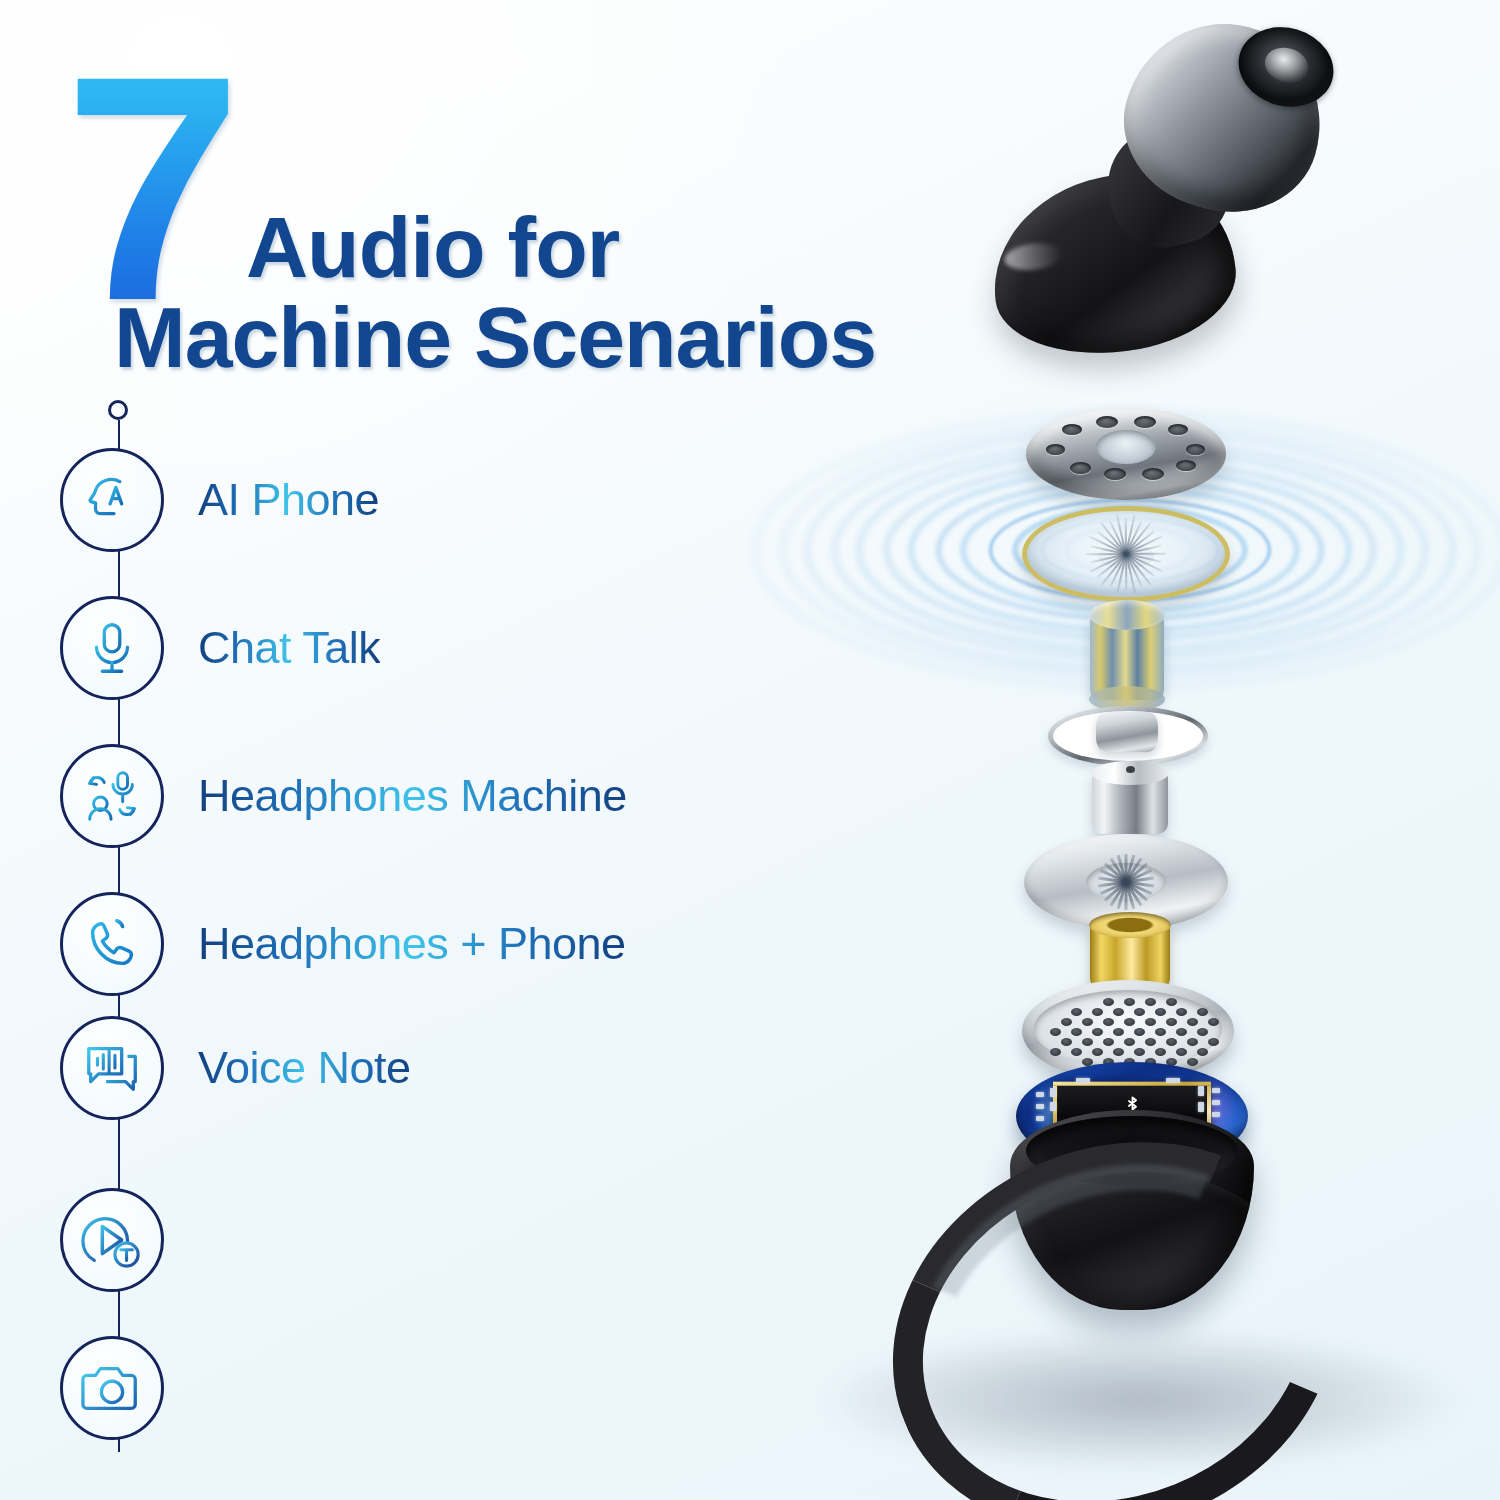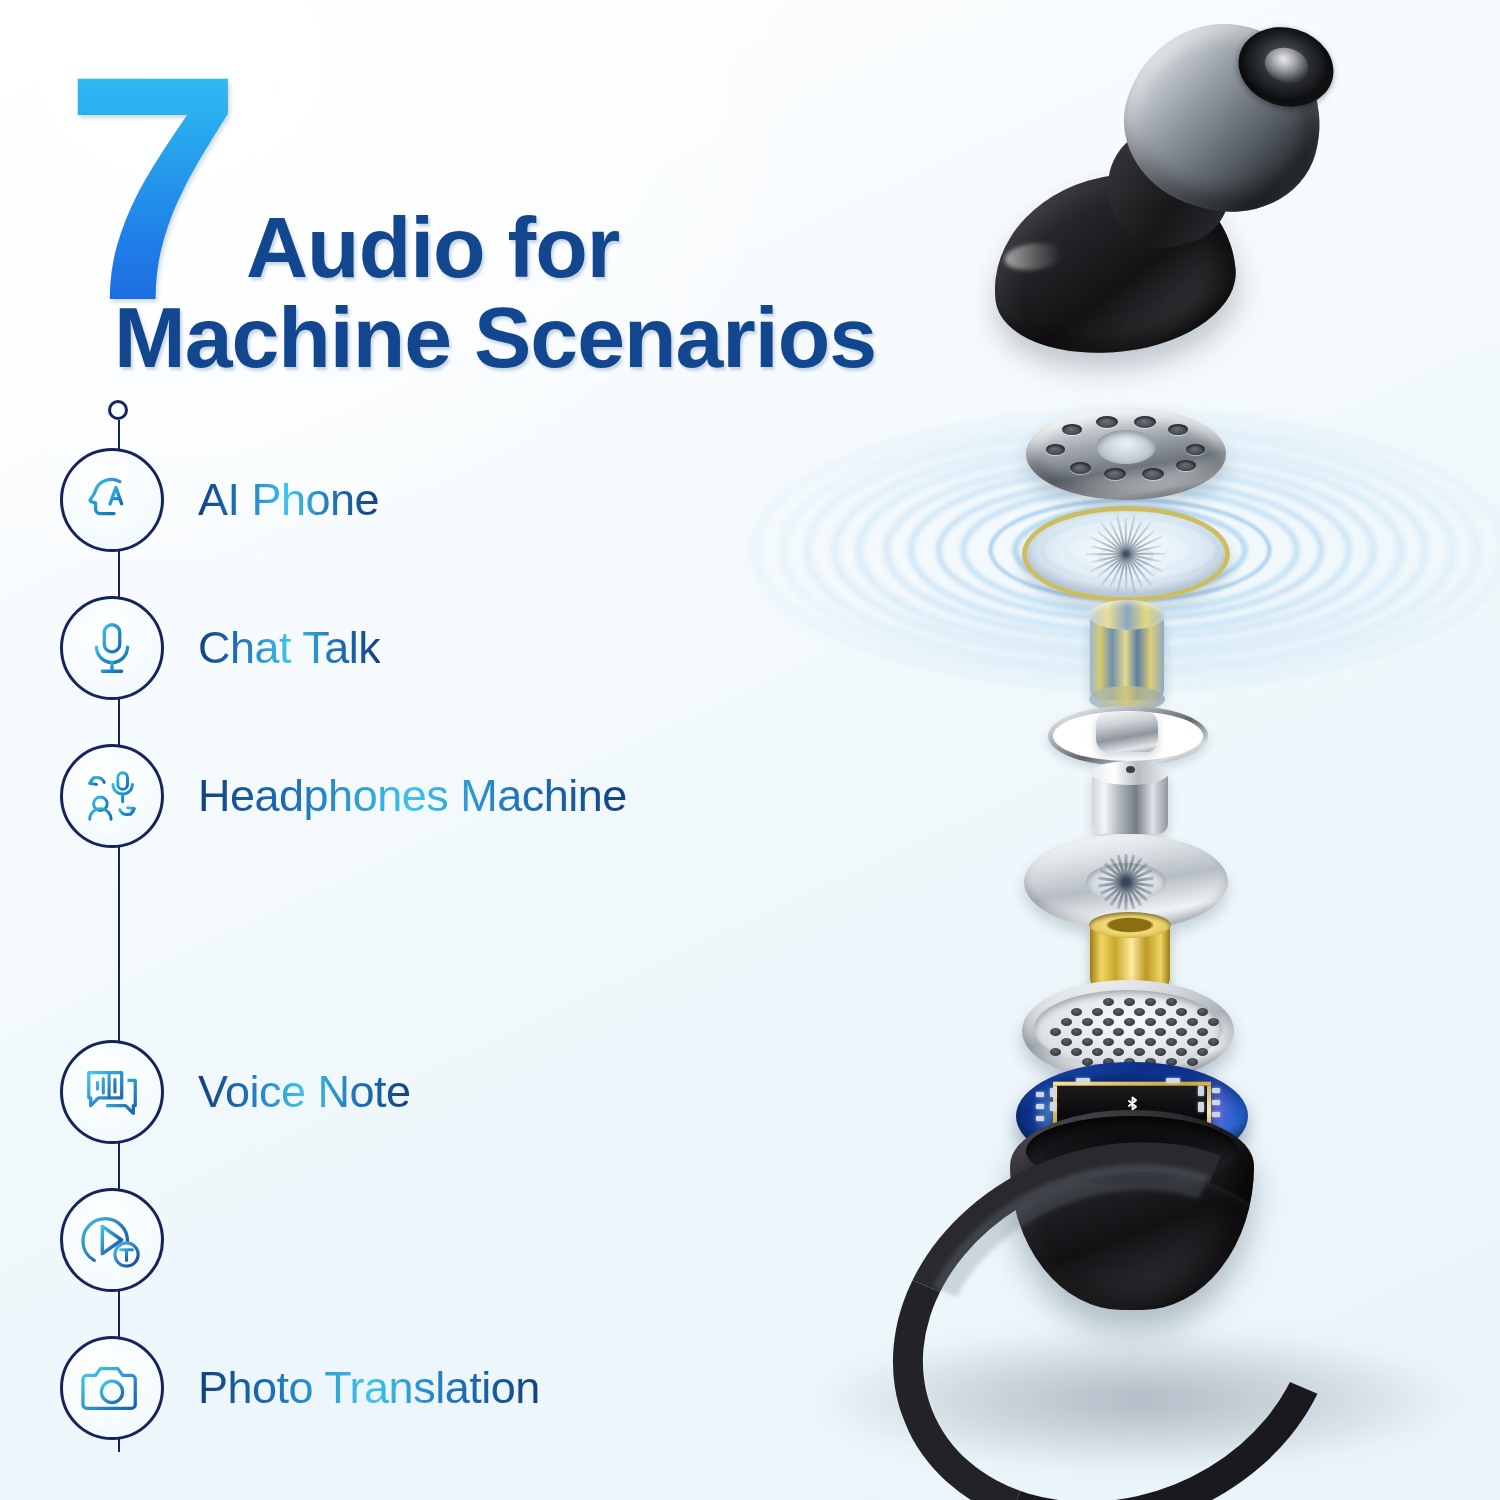--- a/index.html
+++ b/index.html
@@ -351,22 +351,37 @@
           <path d="M9 56c0-6.1 4.9-11 11-11s11 4.9 11 11" stroke="url(#g3)" stroke-width="3" stroke-linecap="round"></path>
           <path d="M24 18c-3-7-13-7-15 1" stroke="url(#g3)" stroke-width="3" stroke-linecap="round"></path>
           <path d="M13 13l-4 6 7 1" stroke="url(#g3)" stroke-width="3" stroke-linecap="round" stroke-linejoin="round"></path>
           <path d="M40 46c3 7 13 7 15-1" stroke="url(#g3)" stroke-width="3" stroke-linecap="round"></path>
           <path d="M51 51l4-6-7-1" stroke="url(#g3)" stroke-width="3" stroke-linecap="round" stroke-linejoin="round"></path>
         </svg>
       </div>
       <div class="flabel">Headphones Machine</div>
     </div>
 
-
-    <div class="feat" style="top:648px">
+    <div class="feat" style="top:500px">
+      <div class="badge">
+        <svg viewBox="0 0 64 64" fill="none">
+          <defs>
+              <linearGradient id="g4" x1="0" y1="0" x2="1" y2="1">
+            <stop offset="0" stop-color="#2fb6e6"></stop>
+                <stop offset="1" stop-color="#1577c4"></stop>
+              </linearGradient>
+            </defs>
+          <path d="M21 11c-4 0-9 4-9 9 0 17 14 32 31 32 5 0 9-5 9-9 0-2-1-3-3-4l-7-3c-2-1-4 0-5 1l-3 4c-5-3-9-7-12-12l4-3c1-1 2-3 1-5l-3-7c-1-2-2-3-3-3z" stroke="url(#g4)" stroke-width="3.6" stroke-linejoin="round"></path>
+          <path d="M37 8c3 1 5 3 6 6" stroke="url(#g4)" stroke-width="3.6" stroke-linecap="round"></path>
+        </svg>
+      </div>
+      <div class="flabel">Headphones + Phone</div>
+    </div>
+
+    <div class="feat" style="top:624px">
       <div class="badge">
         <svg viewBox="0 0 64 64" fill="none">
           <defs>
               <linearGradient id="g5" x1="0" y1="0" x2="1" y2="1">
             <stop offset="0" stop-color="#3fc9ef"></stop>
                 <stop offset="1" stop-color="#1a5fae"></stop>
               </linearGradient>
             </defs>
           <path d="M8 12h34v26H18l-8 8v-8H8z" stroke="url(#g5)" stroke-width="3.4" stroke-linejoin="round"></path>
           <path d="M48 20h8v26h-2v8l-8-8H26" stroke="url(#g5)" stroke-width="3.4" stroke-linejoin="round"></path>
@@ -400,21 +415,20 @@
               <linearGradient id="g7" x1="0" y1="0" x2="1" y2="1">
             <stop offset="0" stop-color="#46cdf0"></stop>
                 <stop offset="1" stop-color="#1a5fae"></stop>
               </linearGradient>
             </defs>
           <path d="M6 19h9l5-7h18l5 7h9a4 4 0 0 1 4 4v26a4 4 0 0 1-4 4H6a4 4 0 0 1-4-4V23a4 4 0 0 1 4-4z" stroke="url(#g7)" stroke-width="3.4" stroke-linejoin="round"></path>
           <circle cx="32" cy="36" r="11" stroke="url(#g7)" stroke-width="3.4"></circle>
           <path d="M7 12h7" stroke="url(#g7)" stroke-width="3.2" stroke-linecap="round"></path>
         </svg>
       </div>
-      <div class="flabel">Photo Translation</div>
     </div>
   </div>
 
   <div class="product">
 
     <div class="ripples" id="ripples">
         <div class="ripple" style="width: 120px; height: 40px; border-width: 6px; border-color: rgba(111, 184, 234, 0.494); filter: blur(1px);"></div>
         <div class="ripple" style="width: 172px; height: 59px; border-width: 3px; border-color: rgba(26, 127, 212, 0.514); filter: blur(1.28px);"></div>
         <div class="ripple" style="width: 224px; height: 78px; border-width: 6px; border-color: rgba(111, 184, 234, 0.43); filter: blur(1.56px);"></div>
         <div class="ripple" style="width: 276px; height: 97px; border-width: 3px; border-color: rgba(26, 127, 212, 0.443); filter: blur(1.84px);"></div>

